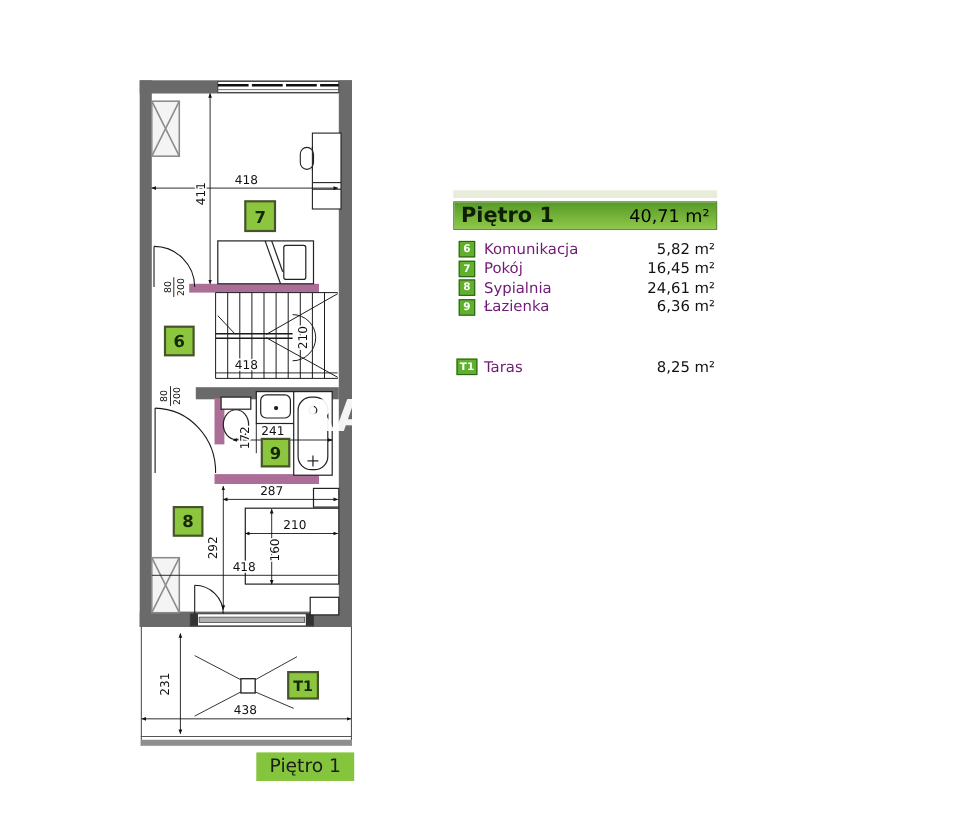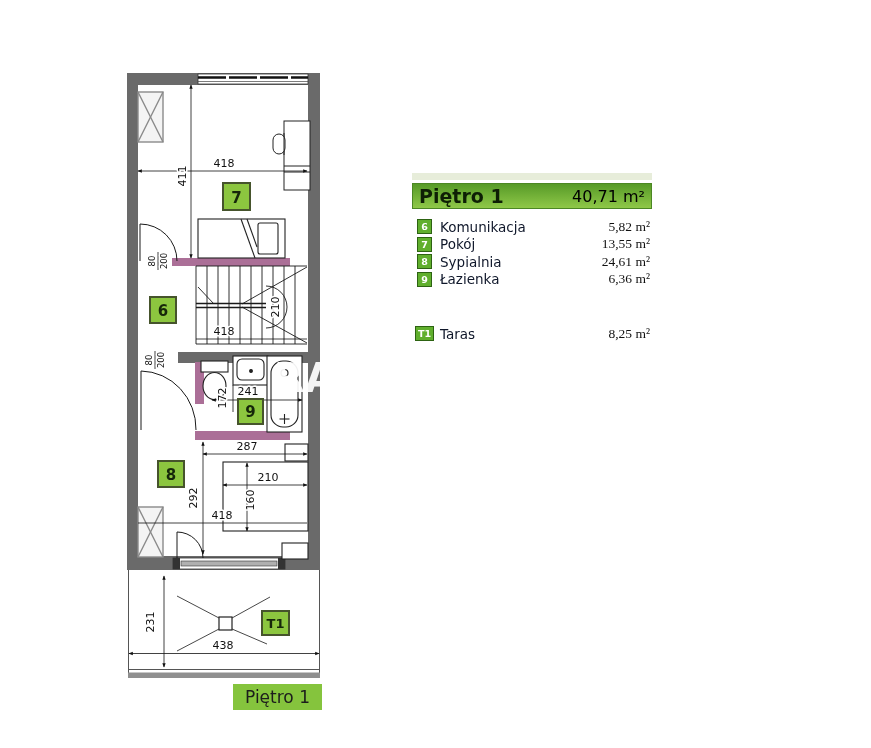--- a/index.html
+++ b/index.html
@@ -23,22 +23,22 @@
       border:1px solid #4c8724;display:flex;align-items:center;justify-content:space-between;
       padding:0 6px;box-sizing:border-box;}
   .legend-title{font-size:19px;font-weight:700;color:#0e1f05;}
   .legend-total{font-size:16px;color:#000;}
   .legend-rows{margin-top:9px;}
   .legend-row{display:flex;align-items:center;height:17.5px;font-size:13.5px;color:#111;}
   .legend-badge{width:13px;height:13px;background:#60af2d;border:1px solid #2d6312;color:#fff;
       font-size:9.5px;font-weight:700;display:flex;align-items:center;justify-content:center;
       margin:0 8px 0 5px;flex:0 0 auto;}
   .legend-badge.wide{width:17px;margin-left:3px;margin-right:6px;}
-  .legend-name{color:#0f172a;}
-  .legend-area{margin-left:auto;padding-right:2px;font-family:Liberation Serif, serif;}
+  .legend-name{color:#701a75;}
+  .legend-area{margin-left:auto;padding-right:2px;}
   .legend-row.terrace{margin-top:37px;}
 
   
   .floor-label{position:absolute;left:233px;top:684px;width:89px;height:26px;background:#85c43d;
       display:flex;align-items:center;justify-content:center;font-size:17px;color:#1c1c1c;}
 </style>
 </head>
 <body>
 
 <div id="stage">
@@ -247,21 +247,21 @@
   </div>
   <div class="legend-rows">
     <div class="legend-row">
       <span class="legend-badge">6</span>
       <span class="legend-name">Komunikacja</span>
       <span class="legend-area">5,82 m²</span>
     </div>
     <div class="legend-row">
       <span class="legend-badge">7</span>
       <span class="legend-name">Pokój</span>
-      <span class="legend-area">13,55 m²</span>
+      <span class="legend-area">16,45 m²</span>
     </div>
     <div class="legend-row">
       <span class="legend-badge">8</span>
       <span class="legend-name">Sypialnia</span>
       <span class="legend-area">24,61 m²</span>
     </div>
     <div class="legend-row">
       <span class="legend-badge">9</span>
       <span class="legend-name">Łazienka</span>
       <span class="legend-area">6,36 m²</span>

